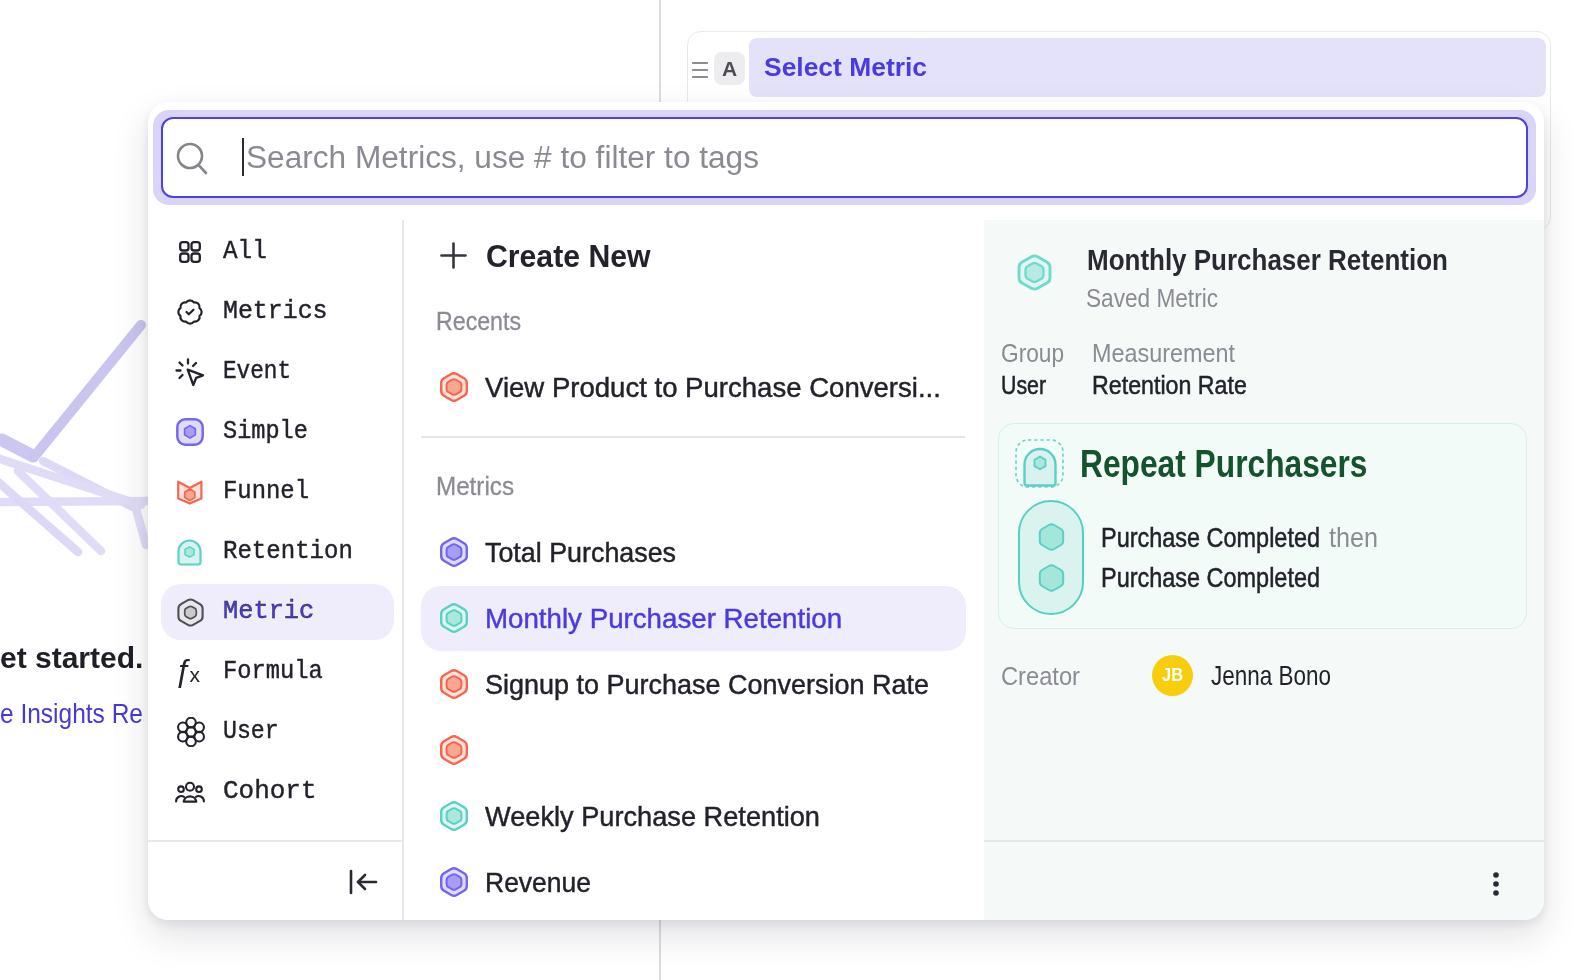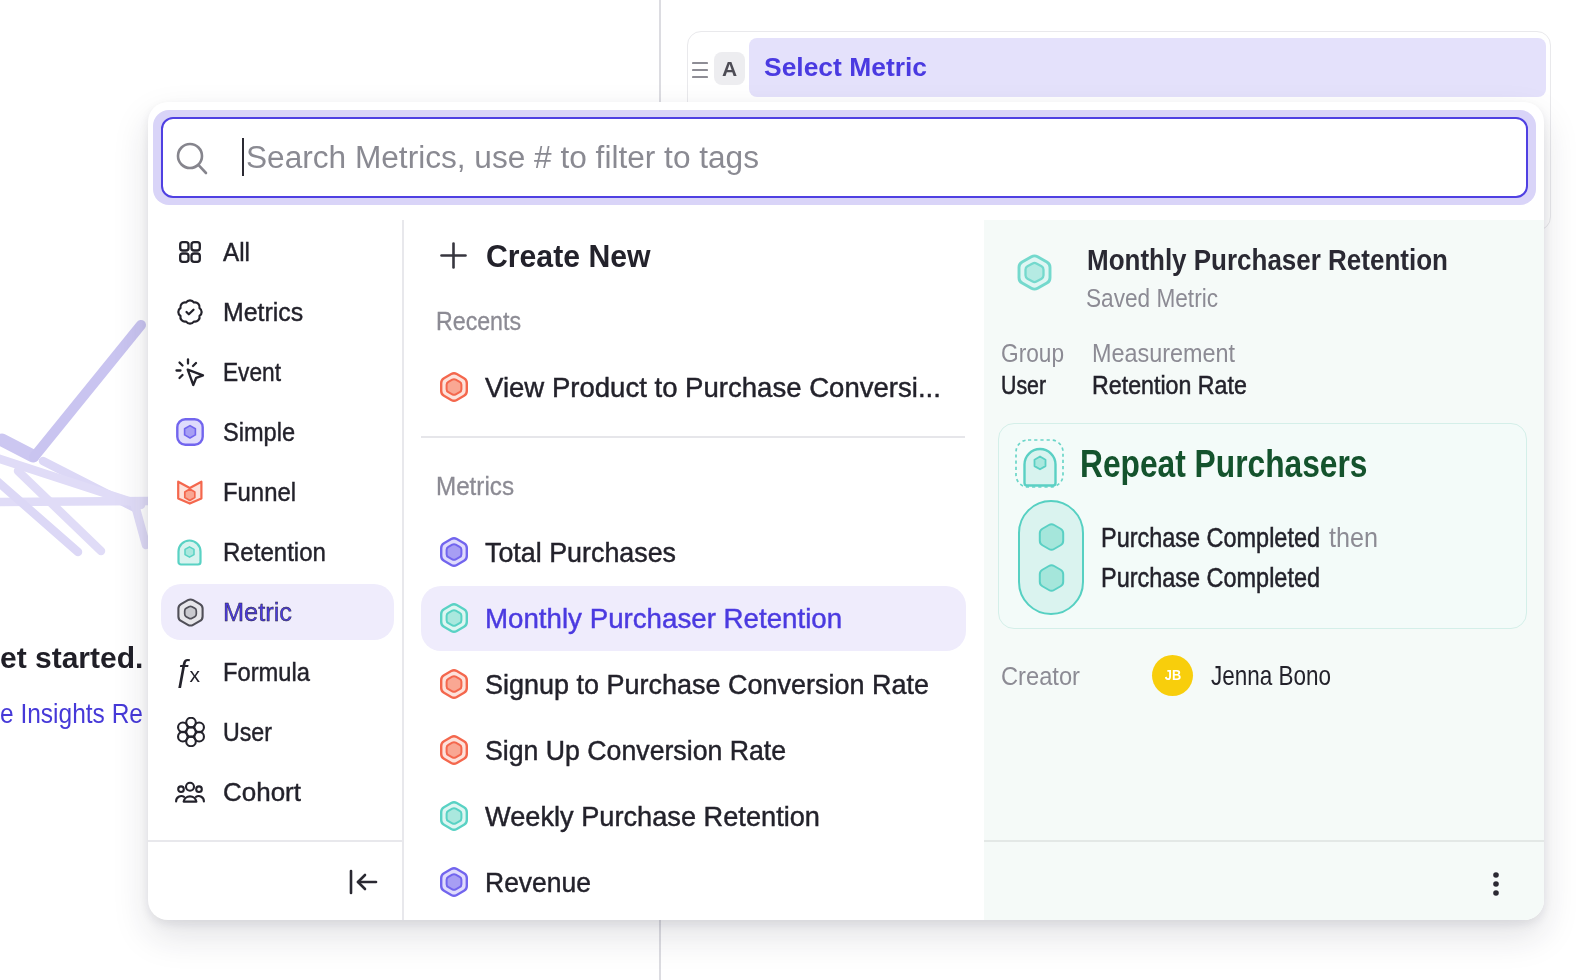--- a/index.html
+++ b/index.html
@@ -30,21 +30,21 @@
   #placeholder { left:246px; top:117px; height:81px; line-height:81px; font-size:31px; color:#8a8a92; }
   
   #div-mid { left:402px; top:220px; width:1.5px; height:700px; background:#e8e8ec; }
   #mint { left:984px; top:220px; width:560px; height:700px; background:#f5faf8;
     border-bottom-right-radius:20px; }
   #div-side-foot { left:148px; top:840px; width:254px; height:1.5px; background:#e8e8ec; }
   #div-right-foot { left:984px; top:840px; width:560px; height:1.5px; background:#e3e8e6; }
   
   .srow { left:161px; width:233px; height:56px; }
   .srow .lbl { position:absolute; left:62px; top:0; height:56px; line-height:56px;
-    font-size:25px; color:#23222b; -webkit-text-stroke:.4px #23222b; }
+    font-size:25px; color:#23222b;font-family:Liberation Mono, monospace; -webkit-text-stroke:.4px #23222b; }
   .srow svg { position:absolute; top:50%; }
   .hl { background:#efecfc; border-radius:20px; }
   
   .mrow { left:421px; width:545px; height:65px; }
   .mlbl { position:absolute; left:64px; top:0; height:65px; line-height:65px;
     font-size:28px; color:#23222b; -webkit-text-stroke:.45px currentColor; }
   .micon { position:absolute; left:18px; top:50%; margin-top:-16px; }
   .seclbl { position:absolute; left:436px; font-size:25px; color:#8c8b94; -webkit-text-stroke:.3px #8c8b94; }
   
   .gray { color:#8c8b94; }
@@ -229,21 +229,20 @@
     <path d="M12.22 3.08 Q15.00 1.50 17.78 3.08 L25.02 7.17 Q27.80 8.75 27.80 11.95 L27.80 20.05 Q27.80 23.25 25.02 24.83 L17.78 28.92 Q15.00 30.50 12.22 28.92 L4.98 24.83 Q2.20 23.25 2.20 20.05 L2.20 11.95 Q2.20 8.75 4.98 7.17 Z" fill="#fde2db" stroke="#f4674d" stroke-width="2.4" stroke-linejoin="round"></path>
     <path d="M13.26 8.68 Q15.00 7.70 16.74 8.68 L20.66 10.87 Q22.40 11.85 22.40 13.85 L22.40 18.15 Q22.40 20.15 20.66 21.13 L16.74 23.32 Q15.00 24.30 13.26 23.32 L9.34 21.13 Q7.60 20.15 7.60 18.15 L7.60 13.85 Q7.60 11.85 9.34 10.87 Z" fill="#f9a793" stroke="#f4674d" stroke-width="2" stroke-linejoin="round"></path>
   </svg>
   <span class="mlbl"><span class="tx" style="transform:scaleX(.964)">Signup to Purchase Conversion Rate</span></span>
 </div>
 <div class="abs mrow" style="top:717.5px">
   <svg class="micon" width="30" height="32" viewBox="0 0 30 32">
     <path d="M12.22 3.08 Q15.00 1.50 17.78 3.08 L25.02 7.17 Q27.80 8.75 27.80 11.95 L27.80 20.05 Q27.80 23.25 25.02 24.83 L17.78 28.92 Q15.00 30.50 12.22 28.92 L4.98 24.83 Q2.20 23.25 2.20 20.05 L2.20 11.95 Q2.20 8.75 4.98 7.17 Z" fill="#fde2db" stroke="#f4674d" stroke-width="2.4" stroke-linejoin="round"></path>
     <path d="M13.26 8.68 Q15.00 7.70 16.74 8.68 L20.66 10.87 Q22.40 11.85 22.40 13.85 L22.40 18.15 Q22.40 20.15 20.66 21.13 L16.74 23.32 Q15.00 24.30 13.26 23.32 L9.34 21.13 Q7.60 20.15 7.60 18.15 L7.60 13.85 Q7.60 11.85 9.34 10.87 Z" fill="#f9a793" stroke="#f4674d" stroke-width="2" stroke-linejoin="round"></path>
   </svg>
-  <span class="mlbl"><span class="tx" style="transform:scaleX(.953)">Sign Up Conversion Rate</span></span>
 </div>
 <div class="abs mrow" style="top:783.5px">
   <svg class="micon" width="30" height="32" viewBox="0 0 30 32">
     <path d="M12.22 3.08 Q15.00 1.50 17.78 3.08 L25.02 7.17 Q27.80 8.75 27.80 11.95 L27.80 20.05 Q27.80 23.25 25.02 24.83 L17.78 28.92 Q15.00 30.50 12.22 28.92 L4.98 24.83 Q2.20 23.25 2.20 20.05 L2.20 11.95 Q2.20 8.75 4.98 7.17 Z" fill="#def6f2" stroke="#59d2c4" stroke-width="2.4" stroke-linejoin="round"></path>
     <path d="M13.26 8.68 Q15.00 7.70 16.74 8.68 L20.66 10.87 Q22.40 11.85 22.40 13.85 L22.40 18.15 Q22.40 20.15 20.66 21.13 L16.74 23.32 Q15.00 24.30 13.26 23.32 L9.34 21.13 Q7.60 20.15 7.60 18.15 L7.60 13.85 Q7.60 11.85 9.34 10.87 Z" fill="#aae8de" stroke="#59d2c4" stroke-width="2" stroke-linejoin="round"></path>
   </svg>
   <span class="mlbl"><span class="tx" style="transform:scaleX(.971)">Weekly Purchase Retention</span></span>
 </div>
 <div class="abs mrow" style="top:849.5px">
   <svg class="micon" width="30" height="32" viewBox="0 0 30 32">
@@ -278,21 +277,21 @@
   <path d="M10.90 3.00 Q13.50 1.50 16.10 3.00 L22.60 6.75 Q25.20 8.25 25.20 11.25 L25.20 18.75 Q25.20 21.75 22.60 23.25 L16.10 27.00 Q13.50 28.50 10.90 27.00 L4.40 23.25 Q1.80 21.75 1.80 18.75 L1.80 11.25 Q1.80 8.25 4.40 6.75 Z" fill="#a5e6db" stroke="#5ad0c4" stroke-width="2" stroke-linejoin="round"></path>
 </svg>
 <svg class="abs" style="left:1038px;top:563px" width="27" height="31" viewBox="0 0 27 31">
   <path d="M10.90 3.00 Q13.50 1.50 16.10 3.00 L22.60 6.75 Q25.20 8.25 25.20 11.25 L25.20 18.75 Q25.20 21.75 22.60 23.25 L16.10 27.00 Q13.50 28.50 10.90 27.00 L4.40 23.25 Q1.80 21.75 1.80 18.75 L1.80 11.25 Q1.80 8.25 4.40 6.75 Z" fill="#a5e6db" stroke="#5ad0c4" stroke-width="2" stroke-linejoin="round"></path>
 </svg>
 <div class="abs" style="left:1101px;top:520px;height:36px;line-height:36px;font-size:28px;color:#23222b;-webkit-text-stroke:.5px #23222b"><span class="tx" style="transform:scaleX(.8375)">Purchase Completed</span></div>
 <div class="abs gray" style="left:1329px;top:520px;height:36px;line-height:36px;font-size:28px"><span class="tx" style="transform:scaleX(.899)">then</span></div>
 <div class="abs" style="left:1101px;top:560px;height:36px;line-height:36px;font-size:28px;color:#23222b;-webkit-text-stroke:.5px #23222b"><span class="tx" style="transform:scaleX(.8375)">Purchase Completed</span></div>
 
 <div class="abs gray" style="left:1001px;top:661px;height:30px;line-height:30px;font-size:26px"><span class="tx" style="transform:scaleX(.911)">Creator</span></div>
-<div class="abs" style="left:1152px;top:655px;width:41px;height:41px;border-radius:50%;background:#f8ce0c;color:#fff;font-weight:700;font-size:14px;text-align:center;line-height:41px"><span class="tx" style="transform:scaleX(.912);transform-origin:center">JB</span></div>
+<div class="abs" style="left:1152px;top:655px;width:41px;height:41px;border-radius:50%;background:#f8ce0c;color:#fff;font-weight:700;font-size:18px;text-align:center;line-height:41px"><span class="tx" style="transform:scaleX(.912);transform-origin:center">JB</span></div>
 <div class="abs" style="left:1211px;top:661px;height:30px;line-height:30px;font-size:28px;color:#23222b"><span class="tx" style="transform:scaleX(.803)">Jenna Bono</span></div>
 
 <svg class="abs" style="left:348px;top:869px" width="30" height="26" viewBox="0 0 30 26">
   <g stroke="#2a2932" stroke-width="2.6" stroke-linecap="round" stroke-linejoin="round" fill="none">
     <line x1="3" y1="2" x2="3" y2="24"></line>
     <line x1="10" y1="13" x2="28" y2="13"></line>
     <path d="M 17 6 L 10 13 L 17 20"></path>
   </g>
 </svg>
 <svg class="abs" style="left:1491px;top:871px" width="10" height="26" viewBox="0 0 10 26">

